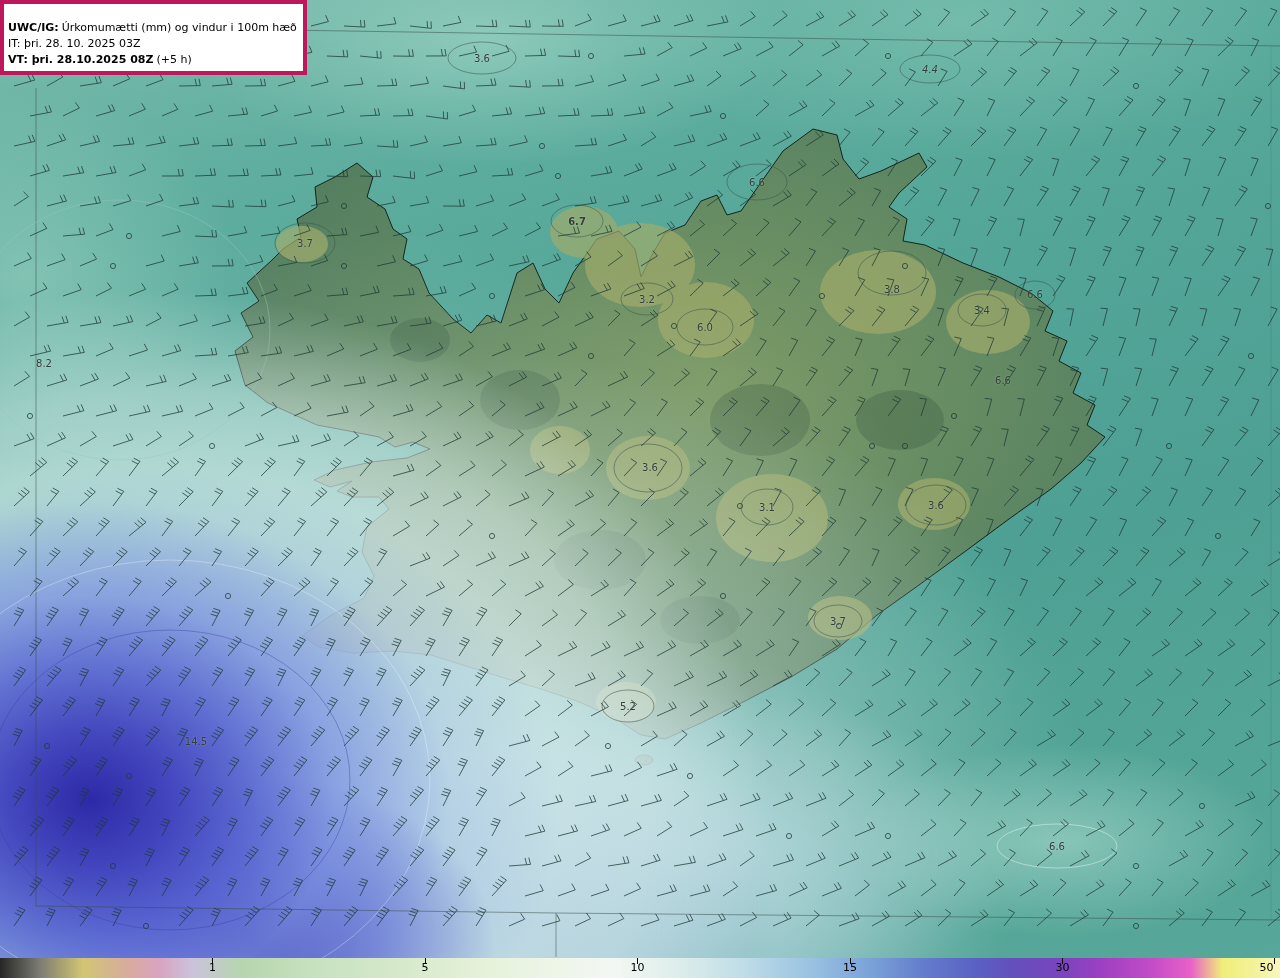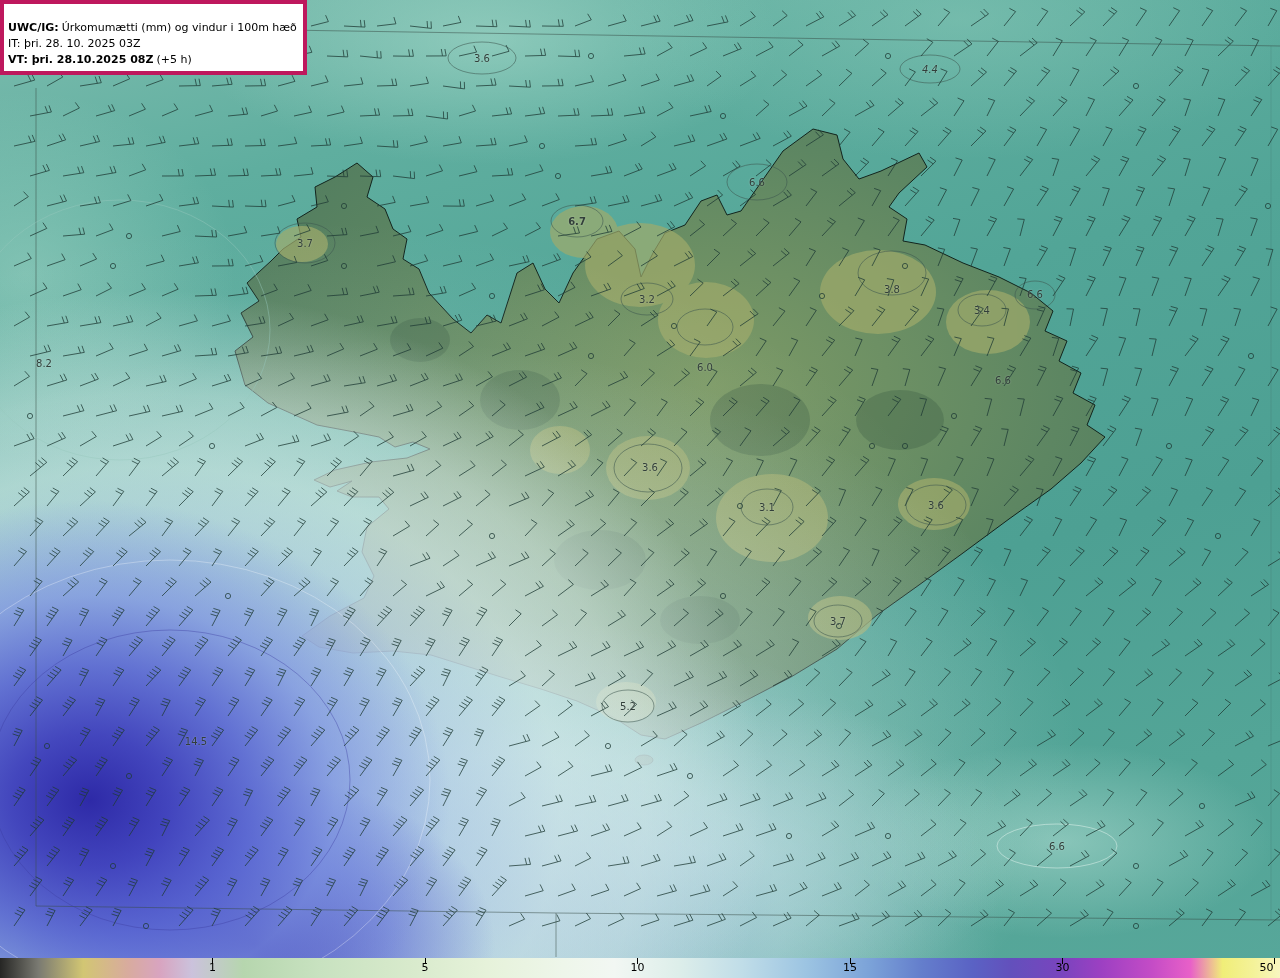--- a/index.html
+++ b/index.html
@@ -1328,21 +1328,21 @@
   <div class="label-layer">
       <span class="contour-label" style="left: 482px; top: 58px;">3.6</span>
       <span class="contour-label" style="left: 930px; top: 69px; font-style: italic;">4.4</span>
       <span class="contour-label" style="left: 757px; top: 182px;">6.6</span>
       <span class="contour-label" style="left: 577px; top: 221px; font-weight: bold;">6.7</span>
       <span class="contour-label" style="left: 305px; top: 243px;">3.7</span>
       <span class="contour-label" style="left: 892px; top: 273px; margin-top: 16px;">3.8</span>
       <span class="contour-label" style="left: 647px; top: 299px;">3.2</span>
       <span class="contour-label" style="left: 1035px; top: 294px;">6.6</span>
       <span class="contour-label" style="left: 982px; top: 310px;">3.4</span>
-      <span class="contour-label" style="left: 705px; top: 327px; margin-top: 40px;">6.0</span>
+      <span class="contour-label" style="left: 705px; top: 327px;">6.0</span>
       <span class="contour-label" style="left: 44px; top: 363px;">8.2</span>
       <span class="contour-label" style="left: 1003px; top: 380px;">6.6</span>
       <span class="contour-label" style="left: 650px; top: 467px;">3.6</span>
       <span class="contour-label" style="left: 767px; top: 507px;">3.1</span>
       <span class="contour-label" style="left: 936px; top: 505px;">3.6</span>
       <span class="contour-label" style="left: 838px; top: 621px;">3.7</span>
       <span class="contour-label" style="left: 628px; top: 706px;">5.2</span>
       <span class="contour-label" style="left: 196px; top: 741px;">14.5</span>
       <span class="contour-label" style="left: 1057px; top: 846px;">6.6</span>
       <span class="contour-label" style="left: 250px; top: 925px; margin-top: 44px;">14.6</span>

